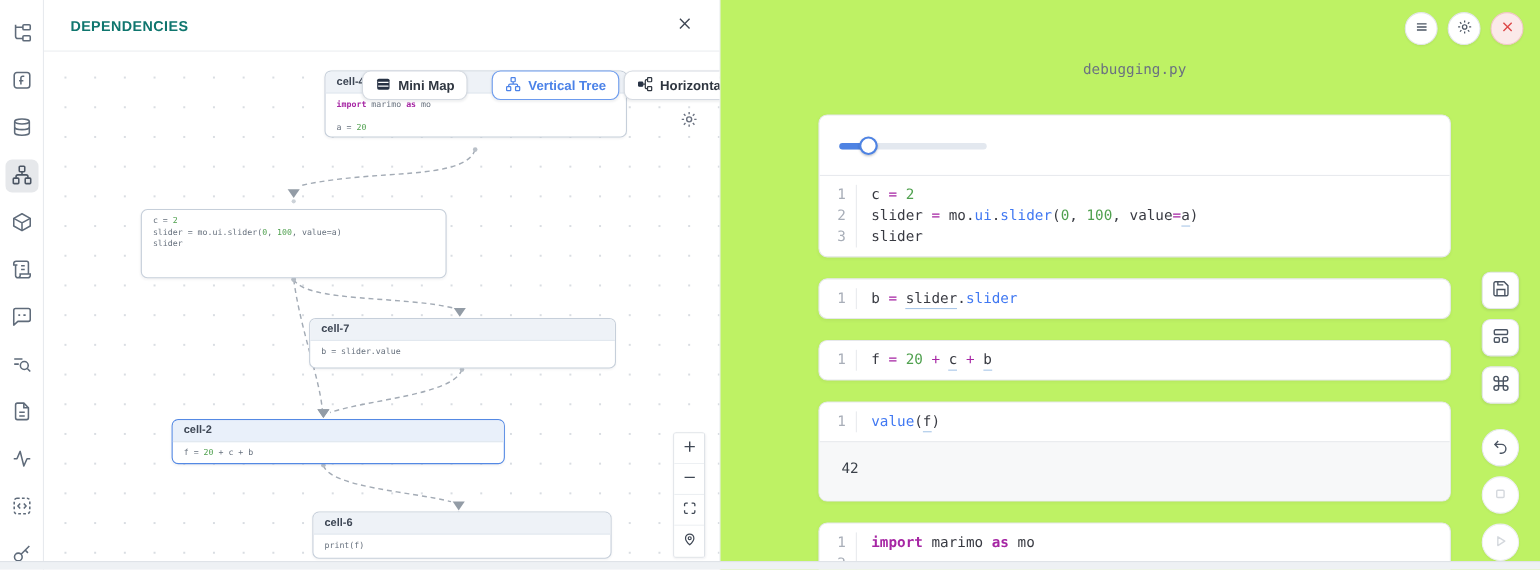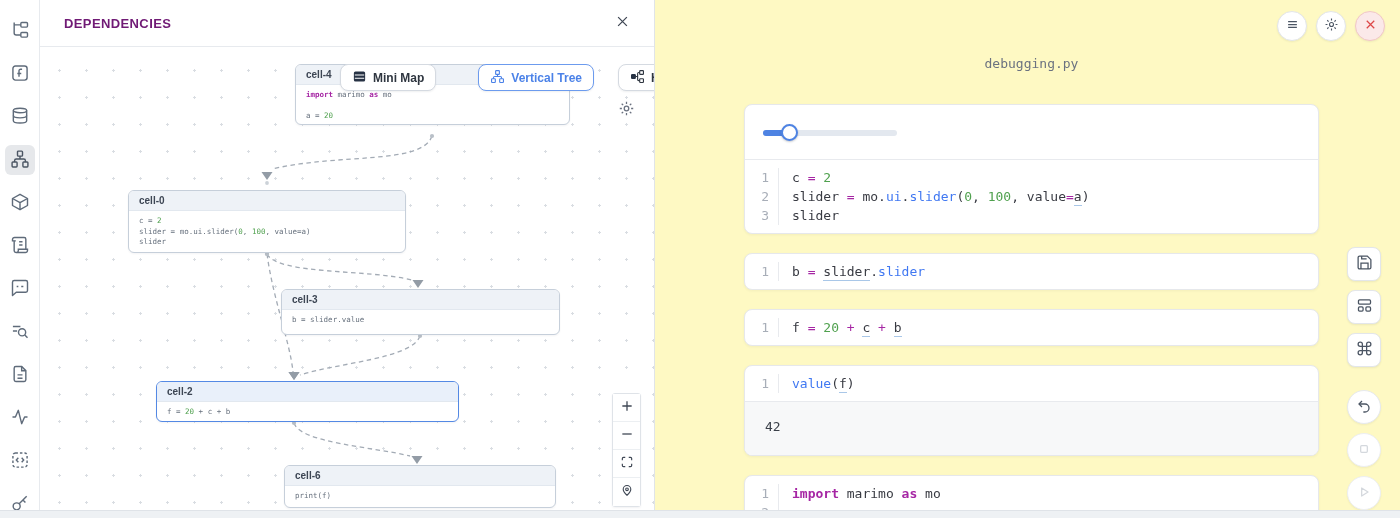--- a/index.html
+++ b/index.html
@@ -13,61 +13,61 @@
   .sb-btn { width:30px; height:30px; border:none; background:transparent; border-radius:6px;
     display:flex; align-items:center; justify-content:center; color:#5f6b7a; cursor:pointer; flex:0 0 auto; }
   .sb-btn.active { background:#e6e8eb; color:#4b5563; }
   .sb-btn svg { width:20px; height:20px; }
 
   
   .dep-panel { width:615px; height:100%; border-right:1px solid #e0e4e8; background:#fff;
     display:flex; flex-direction:column; }
   .dep-header { height:47px; flex:0 0 47px; display:flex; align-items:center;
     padding:0 20px 0 24px; border-bottom:1px solid #e7eaee; background:#fff; }
-  .dep-title { font-size:13px; font-weight:700; color:#701a75; letter-spacing:.03em; }
+  .dep-title { font-size:13px; font-weight:700; color:#0f766e; letter-spacing:.03em; }
   .dep-close { margin-left:auto; width:24px; height:24px; border:none; background:transparent;
     color:#3f4754; cursor:pointer; display:flex; align-items:center; justify-content:center; }
   .dep-close svg { width:15px; height:15px; }
 
   .graph-body { position:relative; flex:1; overflow:hidden; background:#fff;
     background-image:radial-gradient(#d9dde2 1px, transparent 1.3px);
     background-size:27px 27px; background-position:6px 10px; }
   #edges { position:absolute; left:0; top:0; z-index:1; }
 
   .gnode { position:absolute; z-index:2; background:#fff; border:1px solid #c6cfda; border-radius:6px;
     overflow:hidden; box-shadow:0 1px 2px rgba(30,40,60,.05); cursor:pointer; }
   .gnode .ghead { background:#eef2f7; border-bottom:1px solid #e2e8ef; padding:4px 10px;
     font-size:10px; font-weight:700; color:#3d4654; }
   .gnode .gbody { padding:5px 10px; font-family:"DejaVu Sans Mono", monospace;
     font-size:7.5px; line-height:10.5px; color:#66707d; white-space:pre; }
   .gnode.selected { border:1.5px solid #5489e4; }
   .gnode.selected .ghead { background:#e9f0fa; }
 
-  .graph-toolbar { position:absolute; left:300px; top:17px; z-index:5; display:flex; gap:24px; }
+  .graph-toolbar { position:absolute; left:289px; top:17px; z-index:5; display:flex; gap:4px; }
   .gt-btn { height:27px; display:inline-flex; align-items:center; gap:6px; padding:0 11px;
     background:#fff; border:1px solid #d5dae1; border-radius:8px; font-size:12px; font-weight:600;
     color:#2f3640; cursor:pointer; box-shadow:0 1px 2px rgba(30,40,60,.07); white-space:nowrap; }
   .gt-btn svg { width:15px; height:15px; }
   .gt-btn.active { border-color:#6c9bee; color:#4b82e8;margin-left:18px; }
 
   .graph-gear { position:absolute; left:576px; top:53px; z-index:5; width:20px; height:20px;
     border:none; background:transparent; color:#6b7280; cursor:pointer; }
   .graph-gear svg { width:17px; height:17px; }
 
   .zoom-ctl { position:absolute; left:572px; top:346px; z-index:5; width:29px;
     background:#fff; border:1px solid #dfe3e8; border-radius:3px; box-shadow:0 1px 2px rgba(30,40,60,.06);
     display:flex; flex-direction:column; }
   .zc-btn { height:28px; border:none; border-bottom:1px solid #eceff2; background:#fff;
     color:#3f4754; cursor:pointer; display:flex; align-items:center; justify-content:center;
     font-size:17px; font-weight:600; }
   .zc-btn:last-child { border-bottom:none; }
   .zc-btn svg { width:14px; height:14px; }
 
   
-  .main { position:relative; flex:1; background:#fef9c3; overflow:hidden; }
+  .main { position:relative; flex:1; background:#bef264; overflow:hidden; }
   .top-actions { position:absolute; top:11px; right:15px; display:flex; gap:9px; z-index:8; }
   .circ-btn { width:30px; height:30px; border-radius:50%; background:#fff; border:1px solid #e3e6ea;
     box-shadow:0 1px 2px rgba(30,40,60,.07); display:flex; align-items:center; justify-content:center;
     color:#4b5563; cursor:pointer; }
   .circ-btn svg { width:15px; height:15px; }
   .circ-btn.danger { background:#fbe9e9; border-color:#f2c7c7; color:#dd4747; }
 
   .nb-col { position:absolute; left:89px; top:0; width:575px; }
   .nb-title { margin-top:56px; text-align:center; font-family:"DejaVu Sans Mono", monospace;
     font-size:13px; color:#6b7280; cursor:pointer; }
@@ -292,25 +292,24 @@
                 <path d="M12 21s-6.5-5.6-6.5-10.2A6.5 6.5 0 0 1 12 4.3a6.5 6.5 0 0 1 6.5 6.5C18.5 15.4 12 21 12 21z"></path>
                 <circle cx="12" cy="10.8" r="2.3"></circle>
               </svg></span>
           </button>
       </div>
     <div class="gnode" style="left: 255px; top: 17px; width: 275px; height: 61px;">
           <div class="ghead">cell-4</div>
           <div class="gbody" style="line-height: 10.5px;"><div class="cline" style="min-height: 10.5px;"><span class="tk-k">import</span><span> marimo </span><span class="tk-k">as</span><span> mo</span></div><div class="cline" style="min-height: 10.5px;">&nbsp;</div><div class="cline" style="min-height: 10.5px;"><span>a = </span><span class="tk-n">20</span></div></div>
         </div>
         <div class="gnode" style="left: 88px; top: 143px; width: 278px; height: 63px;">
-          <div class="ghead">cell-0</div>
           <div class="gbody" style="line-height: 10.5px;"><div class="cline" style="min-height: 10.5px;"><span>c = </span><span class="tk-n">2</span></div><div class="cline" style="min-height: 10.5px;"><span>slider = mo.ui.slider(</span><span class="tk-n">0</span><span>, </span><span class="tk-n">100</span><span>, value=a)</span></div><div class="cline" style="min-height: 10.5px;"><span>slider</span></div></div>
         </div>
         <div class="gnode" style="left: 241px; top: 242px; width: 279px; height: 46px;">
-          <div class="ghead">cell-3</div>
+          <div class="ghead">cell-7</div>
           <div class="gbody" style="line-height: 10.5px;"><div class="cline" style="min-height: 10.5px;"><span>b = slider.value</span></div></div>
         </div>
         <div class="gnode selected" style="left: 116px; top: 334px; width: 303px; height: 41px;">
           <div class="ghead">cell-2</div>
           <div class="gbody" style="line-height: 10.5px;"><div class="cline" style="min-height: 10.5px;"><span>f = </span><span class="tk-n">20</span><span> + c + b</span></div></div>
         </div>
         <div class="gnode" style="left: 244px; top: 418px; width: 272px; height: 43px;">
           <div class="ghead">cell-6</div>
           <div class="gbody" style="line-height: 10.5px;"><div class="cline" style="min-height: 10.5px;"><span>print(f)</span></div></div>
         </div>

